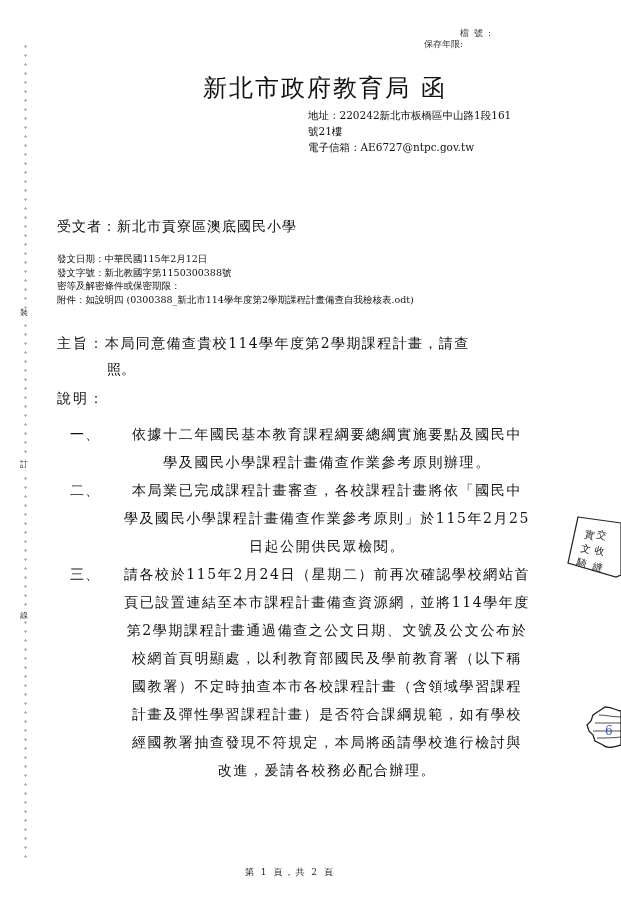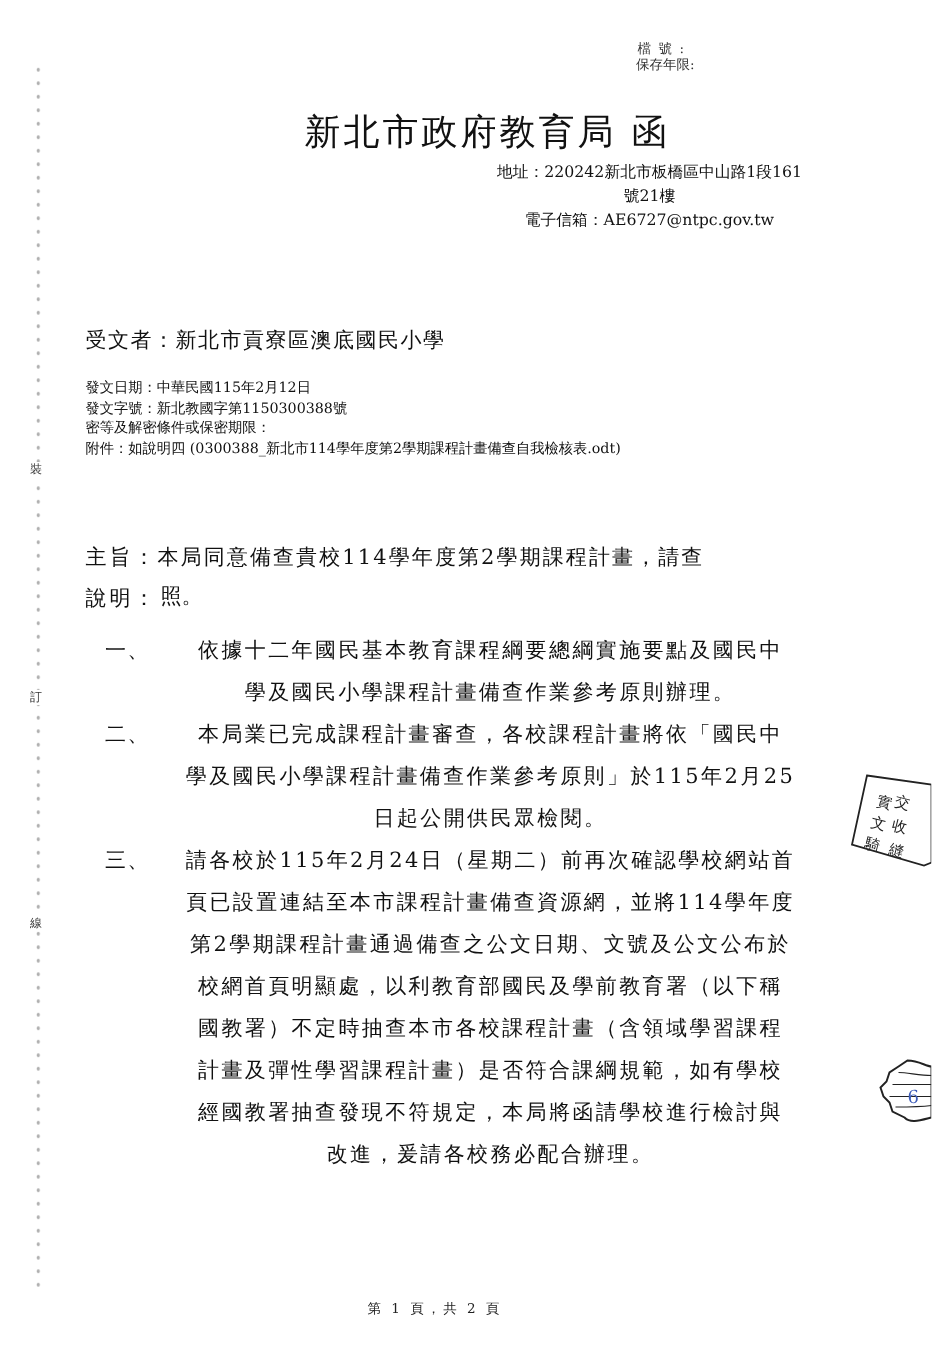--- a/index.html
+++ b/index.html
@@ -14,27 +14,27 @@
     .binding-char {
       position: absolute; left: 20px; font-size: 8px; color: #333; background: #fff; line-height: 10px;
     }
 
     .archive { position: absolute; left: 424px; top: 28px; font-size: 9px; line-height: 11px; color: #333; }
     .archive .row { display: flex; }
 
     .doc-title { position: absolute; left: 203px; top: 72px; font-size: 24px; letter-spacing: 2px; color: #111; }
     .doc-title .kind { margin-left: 10px; }
 
-    .contact { position: absolute; left: 308px; top: 107px; font-size: 10.5px; line-height: 16px; width: 250px; text-align: center; }
+    .contact { position: absolute; left: 308px; top: 107px; font-size: 10.5px; line-height: 16px; width: 250px; }
 
     .recipient { position: absolute; left: 57px; top: 218px; font-size: 14px; letter-spacing: 1px; }
 
     .meta { position: absolute; left: 57px; top: 252px; font-size: 9.5px; line-height: 13.5px; }
 
-    .subject { position: absolute; left: 57px; top: 330px; font-size: 14px; line-height: 26px; width: 470px; margin-top: 29px; }
+    .subject { position: absolute; left: 57px; top: 330px; font-size: 14px; line-height: 26px; width: 470px; }
     .subject .label { letter-spacing: 2px; }
     .subject .cont { padding-left: 50px; display: block; }
 
     .expl-label { position: absolute; left: 57px; top: 390px; font-size: 14px; letter-spacing: 2px; }
 
     .items { position: absolute; left: 70px; top: 420px; width: 480px; font-size: 14px; line-height: 28px; }
     .item { display: flex; margin-bottom: 0; }
     .item .num { width: 34px; flex: 0 0 34px; letter-spacing: 1px; }
     .item .txt { flex: 1; letter-spacing: 1.6px; text-align: center; }
     .item .txt span { display: block; }
@@ -46,21 +46,21 @@
   </style>
 </head>
 <body>
 
 <div class="binding-line"></div>
 <span class="binding-char" style="top:308px">裝</span>
 <span class="binding-char" style="top:460px">訂</span>
 <span class="binding-char" style="top:611px">線</span>
 
 <div class="archive">
-  <div class="row" style="letter-spacing:5px; padding-left:1px;">檔號:</div>
+  <div class="row" style="letter-spacing:5px; padding-left:1px;margin-left:35px;">檔號:</div>
   <div class="row">保存年限:</div>
 </div>
 
 <div class="doc-title">
   <span>新北市政府教育局</span><span class="kind">函</span>
 </div>
 
 <div class="contact">
   <div>地址：220242新北市板橋區中山路1段161</div>
   <div>號21樓</div>

